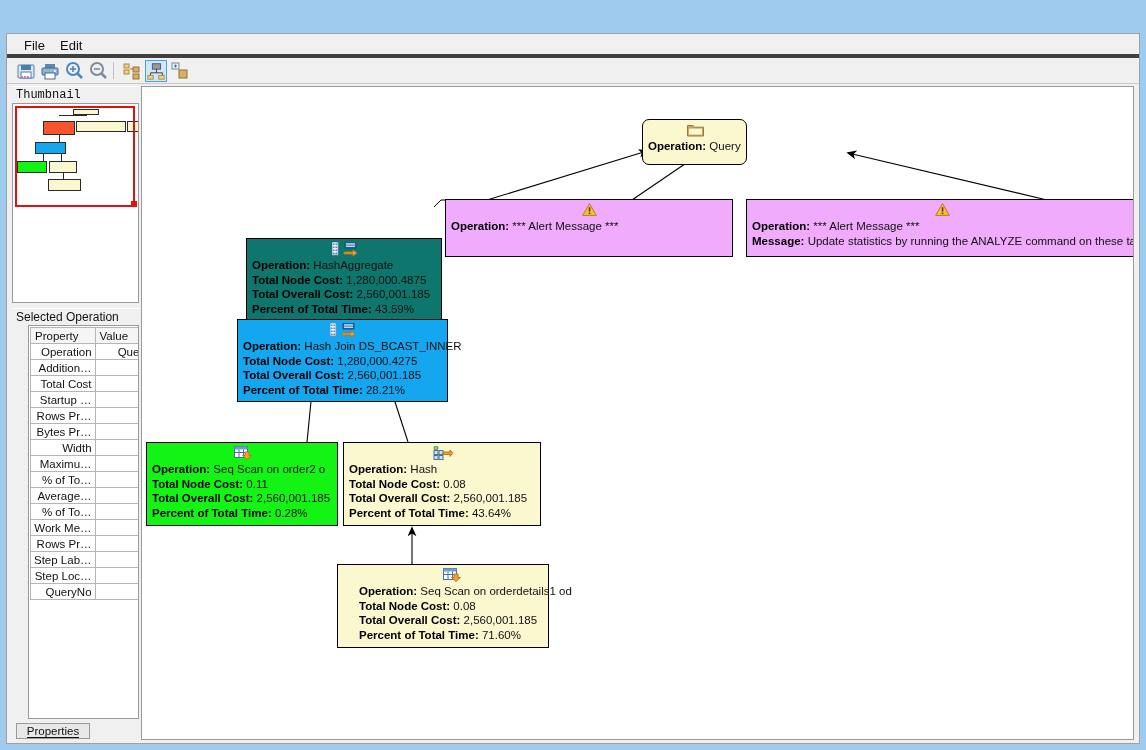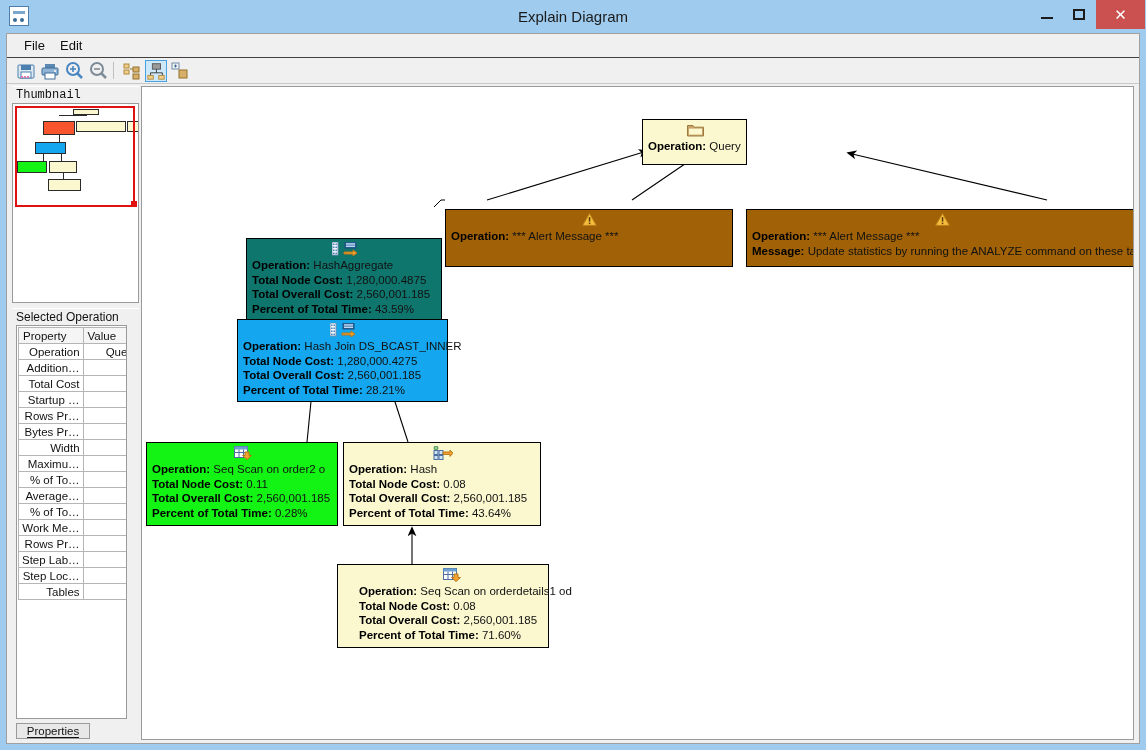--- a/index.html
+++ b/index.html
@@ -40,21 +40,21 @@
     text-align:center;color:#fff;font-size:15px;
   }
   
   #client{
     position:absolute;left:6px;top:33px;width:1134px;height:711px;
     background:#f0f0f0;border:1px solid #a0a0a0;box-sizing:border-box;
   }
   
   #menubar{
     position:absolute;left:0;top:0;width:1132px;height:25px;
-    background:#f0f0f0;border-bottom:2px solid #404040;box-sizing:border-box;
+    background:#f0f0f0;border-bottom:5px solid #404040;box-sizing:border-box;
   }
   .menuitem{
     position:absolute;top:0;height:24px;line-height:24px;
     font-size:13px;color:#111;padding:0 9px;
   }
   #menu-file{left:8px;}
   #menu-edit{left:44px;}
   
   #toolbar{
     position:absolute;left:0;top:24px;width:1132px;height:26px;
@@ -81,21 +81,21 @@
   }
   #thumb-view{
     position:absolute;left:2px;top:2px;width:120px;height:101px;
     border:2px solid #e01111;box-sizing:border-box;
   }
   #thumb-handle{position:absolute;left:118px;top:97px;width:6px;height:6px;background:#e01111;}
   .tn{position:absolute;box-sizing:border-box;border:1px solid #2b2b2b;}
   .tnline{position:absolute;background:#2b2b2b;height:1px;}
   #sel-title{top:222px;}
   #prop-panel{
-    position:absolute;left:4px;top:239px;width:111px;height:394px;
+    position:absolute;left:16px;top:239px;width:111px;height:394px;
     background:#fff;border:1px solid #9a9a9a;box-sizing:border-box;
     overflow:hidden;
   }
   #prop-table{position:absolute;left:1px;top:1px;width:123px;border-collapse:collapse;}
   #prop-table th{
     font-size:11.5px;font-weight:normal;color:#111;text-align:left;
     height:16px;padding:0 4px;background:#f5f5f5;
     border:1px solid #b5b5b5;box-sizing:border-box;
   }
   #prop-table td{
@@ -123,45 +123,28 @@
     font-size:11.5px;color:#111;padding:3px 4px 3px 5px;
     line-height:14.6px;
   }
   .node .ico{display:block;text-align:center;height:15px;margin-bottom:1px;}
   .node .row{white-space:nowrap;}
   .node .lbl{font-weight:bold;color:#000;}
   .n-yellow{background:#fbf8d0;}
   .n-orange{background:#0f766e;margin-top:39px;}
   .n-blue{background:#14a6ee;}
   .n-green{background:#14f414;}
-  .n-alert{background:#a16207;margin-top:10px;}
+  .n-alert{background:#f0abfc;}
   svg#edges{position:absolute;left:0;top:0;width:991px;height:652px;pointer-events:none;}
 </style>
 </head>
 <body>
 
 <div id="window">
 
-  <div id="titlebar">
-    <div id="app-icon">
-      <div class="dotrow"></div>
-        <div class="d1"></div>
-        <div class="d2"></div>
-    </div>
-    <div id="title-text">Explain Diagram</div>
-    <div class="winbtn" id="btn-min">
-        <div class="glyph"></div>
-      </div>
-    <div class="winbtn" id="btn-max">
-        <div class="glyph"></div>
-      </div>
-    <div class="winbtn" id="btn-close">
-      <div class="glyph">✕</div>
-    </div>
-  </div>
 
   <div id="client">
 
     <div id="menubar">
       <div class="menuitem" id="menu-file">File</div>
       <div class="menuitem" id="menu-edit">Edit</div>
     </div>
 
     <div id="toolbar">
       <div class="tbtn" style="left:8px">
@@ -315,21 +298,21 @@
               </tr>
               <tr>
                 <td class="col-prop">Step Lab…</td>
                 <td class="col-val"></td>
               </tr>
               <tr>
                 <td class="col-prop">Step Loc…</td>
                 <td class="col-val"></td>
               </tr>
               <tr>
-                <td class="col-prop">Tables</td>
+                <td class="col-prop">QueryNo</td>
                 <td class="col-val"></td>
               </tr>
             </tbody>
         </table>
       </div>
 
       <div id="props-tab">
         <span>Properties</span>
       </div>
     </div>
@@ -354,21 +337,21 @@
 
           <path d="M165,355 L172,284" stroke="#000" stroke-width="1.1" fill="none" marker-end="url(#ah)"></path>
 
           <path d="M266,355 L243,284" stroke="#000" stroke-width="1.1" fill="none" marker-end="url(#ah)"></path>
 
           <path d="M270,477 L270,441" stroke="#000" stroke-width="1.1" fill="none" marker-end="url(#ah)"></path>
 
           <path d="M292,120 L299,113 L303,113" stroke="#000" stroke-width="1" fill="none"></path>
         </svg>
 
-        <div class="node n-yellow" style="left:500px;top:32px;width:105px;height:46px;">
+        <div class="node n-yellow" style="left:500px;top:32px;width:105px;height:46px;border-radius:7px;">
           <span class="ico">
             <svg width="17" height="14" viewBox="0 0 17 14">
                 <path d="M0.5,2.5 L6,2.5 L7.3,4.2 L16.5,4.2 L16.5,13 L0.5,13 Z" fill="#c9a46a" stroke="#9c7a3e"></path>
                 <rect x="2" y="5.6" width="13" height="6" fill="#fbf8d0"></rect>
               </svg>
           </span>
           <div class="row">
             <span class="lbl">Operation:</span>
             <span>Query</span>
           </div>

